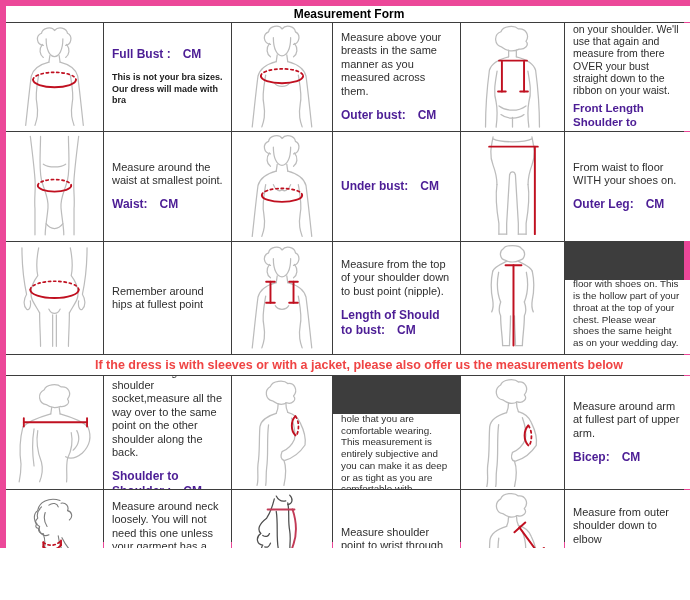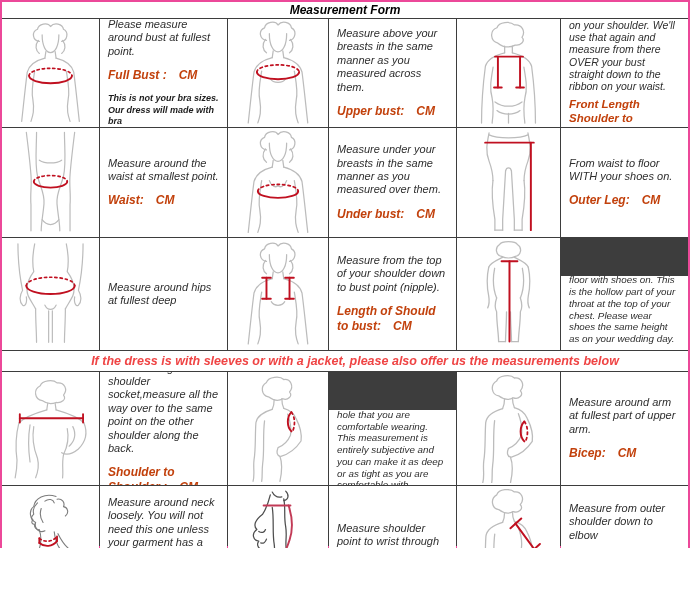--- a/index.html
+++ b/index.html
@@ -1,32 +1,31 @@
 <!DOCTYPE html>
 <html><head>
 <meta charset="utf-8">
 <style>
   html,body{margin:0;padding:0;background:#fff;}
   .form{
     width:690px;height:548px;box-sizing:border-box;
     display:grid;
     grid-template-columns:97px 127px 100px 127px 103px 127px;
     grid-template-rows:16px 108px 109px 112px 20px 113px 112px;
-    gap:1px;background:#3d3d3d;border:2px solid #ec4899;
+    gap:1px;background:#3d3d3d;border:6px solid #ec4899;
     font-family:"Liberation Sans","DejaVu Sans",sans-serif;
-    font-style:italic;
   }
   .span-row{grid-column:1/-1;background:#fff;display:flex;align-items:center;justify-content:center;}
   .title{font-weight:700;font-size:12px;color:#000;}
   .banner{font-weight:700;font-size:12.5px;color:#ef4444;padding-left:20px;}
   .fcell{background:#fff;display:flex;align-items:center;justify-content:center;padding:2px;overflow:hidden;}
   .fcell svg{width:100%;height:100%;}
   .tcell{background:#fff;padding:5px 8px;display:flex;flex-direction:column;justify-content:center;gap:10px;
          font-size:11px;color:#2e2e2e;line-height:1.22;overflow:hidden;}
-  .tcell .label{font-weight:700;font-size:12px;color:#c2410c;line-height:1.25;margin:0;}
+  .tcell .label{font-weight:700;font-size:12px;color:#4c1d95;line-height:1.25;margin:0;}
   .tcell p{margin:0;}
   .unit{margin-left:12px;}
   .tight{font-size:10.5px;gap:4px;line-height:1.18;}
   .tight .label{font-size:11.5px;}
   .dense{font-size:9.8px;gap:6px;line-height:1.2;margin-top:38px;}
   .dense .label{font-size:10px;}
   .note{font-weight:700;font-size:9px;color:#1c1c1c;white-space:pre-line;line-height:1.3;}
   .sk{stroke:#bcbcbc;fill:none;stroke-width:1.3;stroke-linecap:round;stroke-linejoin:round;}
   .skd{stroke:#7d7d7d;fill:none;stroke-width:1.2;stroke-linecap:round;stroke-linejoin:round;}
   .ski{stroke:#4e4e4e;fill:none;stroke-width:1.3;stroke-linecap:round;stroke-linejoin:round;}
@@ -54,21 +53,20 @@
         <path d="M33,52 C31,64 29,74 31,82 C33,94 31,100 29,106"></path>
         <path d="M67,52 C69,64 71,74 69,82 C67,94 69,100 71,106"></path>
       </g>
       <g>
         <path class="rd" d="M27,57 A23,8 0 0 0 73,57"></path>
         <path class="rdd" d="M27,57 A23,8 0 0 1 73,57"></path>
       </g>
     </svg>
   </div>
   <div class="tcell">
-    <p>Please measure around bust at fullest point.</p>
     <p class="label"><span>Full Bust :</span><span class="unit">CM</span></p>
     <p class="note">This is not your bra sizes.
 Our dress will made with bra</p>
   </div>
 
   <div class="fcell">
     <svg viewBox="0 0 100 108" preserveAspectRatio="xMidYMid meet">
       <g class="sk">
         <path d="M38,20 C31,19 29,10 36,7 C37,1 47,-1 50,4 C54,-1 63,1 64,7 C70,10 68,19 62,20"></path>
         <path d="M37,19 C33,24 34,30 38,33"></path>
@@ -82,21 +80,21 @@
         <path d="M42,60 C45,65 55,65 58,60"></path>
       </g>
       <g>
         <path class="rd" d="M28,53 A22,7.5 0 0 0 72,53"></path>
         <path class="rdd" d="M28,53 A22,7.5 0 0 1 72,53"></path>
       </g>
     </svg>
   </div>
   <div class="tcell">
     <p>Measure above your breasts in the same manner as you measured across them.</p>
-    <p class="label"><span>Upper bust:</span><span class="unit">CM</span></p>
+    <p class="label"><span>Outer bust:</span><span class="unit">CM</span></p>
   </div>
 
   <div class="fcell">
     <svg viewBox="0 0 100 108" preserveAspectRatio="xMidYMid meet">
       <g class="sk">
         <path d="M39,23 C31,21 30,10 38,7 C40,1 52,0 56,4 C64,3 68,11 64,17 C68,21 62,26 57,25 C51,28 44,27 39,23"></path>
         <path d="M46,26 L46,33 M54,26 L54,33"></path>
         <path d="M46,33 C34,36 28,40 26,47 C24,62 22,84 22,106"></path>
         <path d="M54,33 C66,36 72,40 74,47 C76,62 78,84 78,106"></path>
         <path d="M34,48 C32,60 30,70 33,80 C35,90 34,98 33,106"></path>
@@ -152,21 +150,20 @@
         <path d="M67,52 C69,64 71,74 69,82 C67,94 69,100 71,106"></path>
         <path d="M41,52 C43,58 48,60 50,57 M59,52 C57,58 52,60 50,57"></path>
       </g>
       <g>
         <path class="rd" d="M29,63 A21,7 0 0 0 71,63"></path>
         <path class="rdd" d="M29,63 A21,7 0 0 1 71,63"></path>
       </g>
     </svg>
   </div>
   <div class="tcell">
-    <p>Measure under your breasts in the same manner as you measured over them.</p>
     <p class="label"><span>Under bust:</span><span class="unit">CM</span></p>
   </div>
 
   <div class="fcell">
     <svg viewBox="0 0 100 108" preserveAspectRatio="xMidYMid meet">
       <g class="sk">
         <path d="M30,5 C38,9 62,9 70,5"></path>
         <path d="M30,3 C28,13 26,22 30,32 C33,40 34,46 34,52"></path>
         <path d="M70,3 C72,13 74,22 70,32 C67,40 66,46 66,52"></path>
         <path d="M34,52 C32,66 34,80 36,92 L36,103"></path>
@@ -198,21 +195,21 @@
         <path d="M44,66 C47,72 53,72 56,66"></path>
         <path d="M48,72 C48,86 48,97 48,106 M52,72 C52,86 52,97 52,106"></path>
       </g>
       <g>
         <path class="rd" d="M24,45 A26,9 0 0 0 76,45" stroke-width="2.3"></path>
         <path class="rdd" d="M24,45 A26,9 0 0 1 76,45" stroke-width="2.3"></path>
       </g>
     </svg>
   </div>
   <div class="tcell">
-    <p>Measure around hips at fullest deep</p>
+    <p>Remember around hips at fullest point</p>
   </div>
 
   <div class="fcell">
     <svg viewBox="0 0 100 108" preserveAspectRatio="xMidYMid meet">
       <g class="sk">
         <path d="M38,20 C31,19 29,10 36,7 C37,1 47,-1 50,4 C54,-1 63,1 64,7 C70,10 68,19 62,20"></path>
         <path d="M37,19 C33,24 34,30 38,33"></path>
           <path d="M63,19 C67,24 66,30 62,33"></path>
         <path d="M41,13 C41,25 45,32 50,32 C55,32 59,25 59,13"></path>
         <path d="M45,31 L44,38 M55,31 L56,38"></path>

